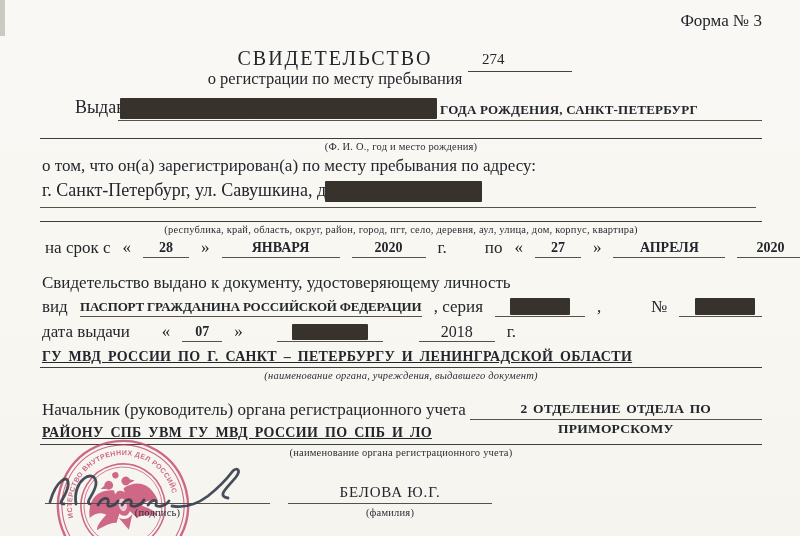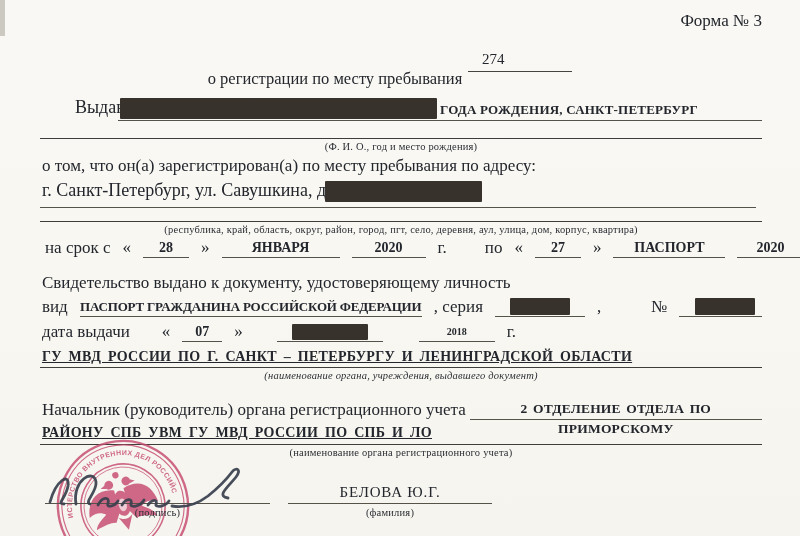--- a/index.html
+++ b/index.html
@@ -24,20 +24,21 @@
 </head>
 <body>
 
 <div class="page">
 
   <div class="abs" style="left:0;top:8;width:5px;height:30px;background:#1f1e1c;clip-path:polygon(0 0,100% 15%,60% 100%,0 100%);"></div>
   <div class="abs" style="left:0;top:178;width:5px;height:36px;background:#ccc9c0;"></div>
 
   <div class="abs t17" style="top:11px;right:38px;">Форма № 3</div>
 
+  <div class="abs title-main" style="left:170px;top:47px;width:330px;text-align:center;">СВИДЕТЕЛЬСТВО</div>
   <div class="abs" style="left:468px;top:50px;width:104px;height:21px;border-bottom:1px solid #46443f;">
     <span style="font-size:15px;display:inline-block;padding-left:14px;">274</span>
   </div>
   <div class="abs title-sub" style="left:170px;top:69px;width:330px;text-align:center;">о регистрации по месту пребывания</div>
 
   <div class="abs t18" style="left:75px;top:97px;">Выдано</div>
   <div class="abs bar" style="left:120px;top:98px;width:317px;height:21px;"></div>
   <div class="abs" style="left:440px;top:102px;font-size:13px;font-weight:bold;letter-spacing:.2px;">ГОДА РОЖДЕНИЯ, САНКТ-ПЕТЕРБУРГ</div>
   <div class="abs uline" style="left:118px;top:120px;width:644px;"></div>
 
@@ -57,21 +58,21 @@
     <span class="cell spacer" style="width:46px;">28</span>
     <span class="spacer">»</span>
     <span class="cell spacer" style="width:118px;">ЯНВАРЯ</span>
     <span class="cell spacer" style="width:74px;">2020</span>
     <span class="spacer">г.</span>
     <span class="spacer" style="width:14px;"></span>
     <span class="spacer">по</span>
     <span class="spacer">«</span>
     <span class="cell spacer" style="width:46px;">27</span>
     <span class="spacer">»</span>
-    <span class="cell spacer" style="width:112px;">ПАСПОРТ</span>
+    <span class="cell spacer" style="width:112px;">АПРЕЛЯ</span>
     <span class="cell spacer" style="width:66px;">2020</span>
     <span class="spacer">г.</span>
   </div>
 
   <div class="abs t17" style="left:42px;top:273px;">Свидетельство выдано к документу, удостоверяющему личность</div>
 
   <div class="row t17" style="left:42px;top:297px;right:38px;">
     <span class="spacer">вид</span>
     <span class="cell spacer" style="width:342px;font-size:13px;letter-spacing:-.2px;">ПАСПОРТ ГРАЖДАНИНА РОССИЙСКОЙ ФЕДЕРАЦИИ</span>
     <span class="spacer">, серия</span>
@@ -90,21 +91,21 @@
     <span class="spacer">дата выдачи</span>
     <span class="spacer" style="width:8px;"></span>
     <span class="spacer">«</span>
     <span class="cell spacer" style="width:40px;">07</span>
     <span class="spacer">»</span>
     <span class="spacer" style="width:10px;"></span>
     <span class="cell spacer" style="width:106px;">
       <span class="bar" style="display:inline-block;width:76px;height:16px;vertical-align:bottom;margin-bottom:1px;"></span>
     </span>
     <span class="spacer" style="width:12px;"></span>
-    <span class="cell spacer" style="width:76px;font-weight:bold;font-size:10px;">2018</span>
+    <span class="cell spacer" style="width:76px;font-weight:normal;font-size:16px;">2018</span>
     <span class="spacer">г.</span>
   </div>
 
   <div class="abs capsline" style="left:40px;top:348px;width:722px;font-size:14px;line-height:18px;border-bottom:1.2px solid #3d3d3a;padding:0 0 1px 2px;box-sizing:border-box;">ГУ МВД РОССИИ ПО Г. САНКТ – ПЕТЕРБУРГУ И ЛЕНИНГРАДСКОЙ ОБЛАСТИ</div>
   <div class="abs cap" style="left:40px;top:370px;width:722px;font-style:italic;">(наименование органа, учреждения, выдавшего документ)</div>
 
   <div class="row" style="left:42px;top:399px;right:38px;gap:4px;">
     <span class="spacer t17">Начальник (руководитель) органа регистрационного учета</span>
     <span class="cell" style="flex:1;font-size:13.5px;letter-spacing:.2px;word-spacing:2px;height:21px;line-height:20px;">2 ОТДЕЛЕНИЕ ОТДЕЛА ПО ПРИМОРСКОМУ</span>
   </div>

